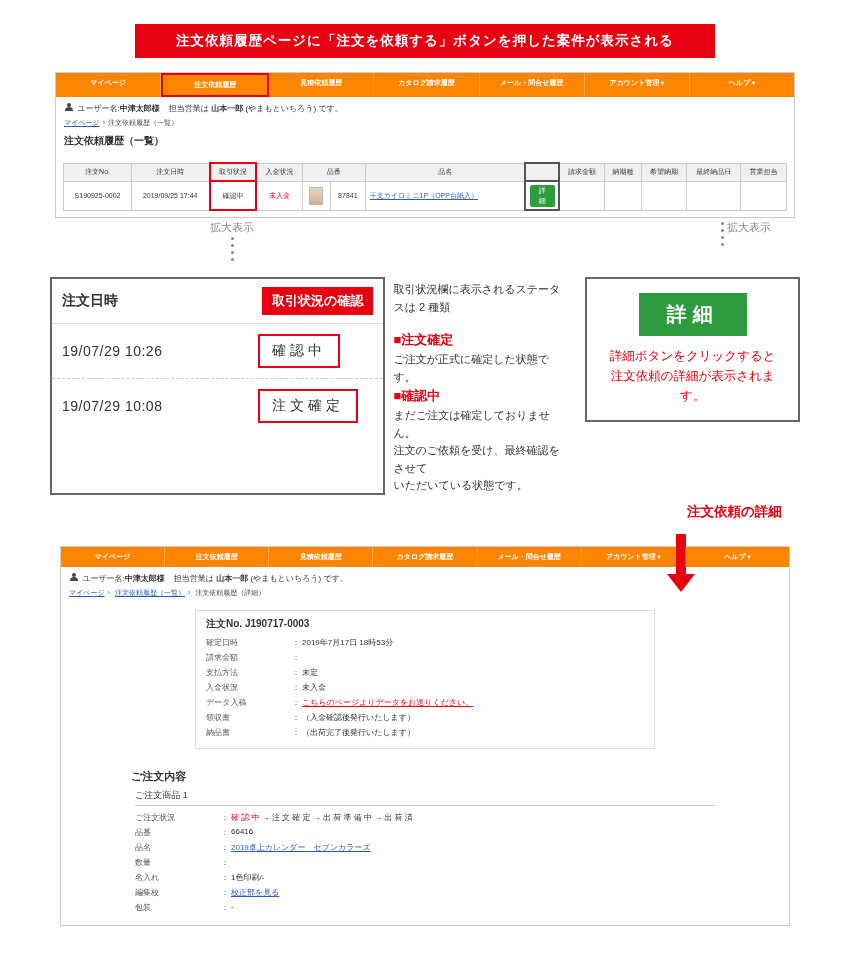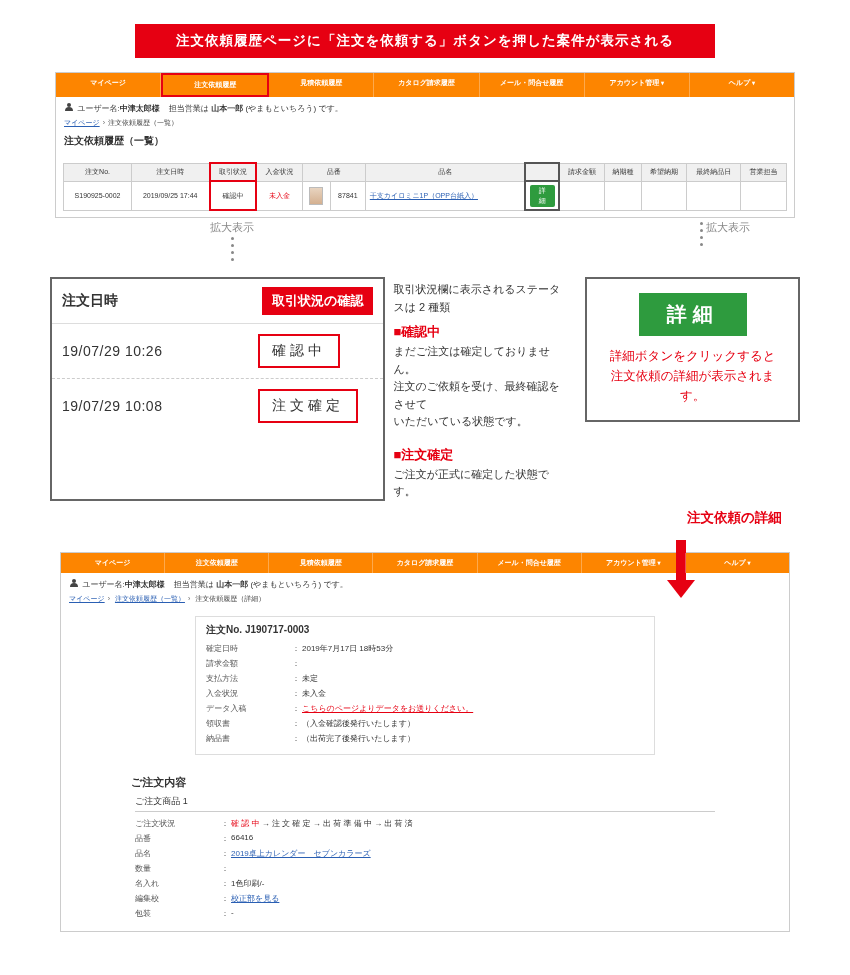--- a/index.html
+++ b/index.html
@@ -59,21 +59,21 @@
   .kv .c { width:10px; color:#555; }
   .kv .v { flex:1; color:#333; }
   .bold { font-weight:normal; }
   .doc-icon { display:inline-block; width:11px; height:14px; border:1px solid #2e9b3e; border-radius:2px; position:relative; vertical-align:-3px; margin-left:6px; }
   .doc-icon::after { content:""; position:absolute; bottom:-3px; left:-2px; right:-2px; background:#2e9b3e; color:#fff; font-size:5px; text-align:center; height:7px; line-height:7px; }
   .sec-title { font-size:11px; font-weight:bold; padding:12px 0 2px 70px; }
   .sub-section { width:580px; margin:0 auto 10px; font-size:8px; }
   .sub-head { border-bottom:1px solid #ccc; padding:3px 0; font-size:9px; }
   .dropdown-caret::after { content:" ▾"; font-size:6px; }
 
-  .zoom-wrap { display:flex; justify-content:space-between; margin:2px 100px 0 210px; }
+  .zoom-wrap { display:flex; justify-content:space-between; margin:2px 79px 0 210px; }
   .hi-border { outline:2px solid #555; outline-offset:-1px; }
   .person-icon { display:inline-block; width:9px; height:9px; vertical-align:-1px; margin-right:2px; }
   .person-icon::before { content:""; display:block; width:4px; height:4px; background:#444; border-radius:50%; margin:0 auto; }
   .person-icon::after { content:""; display:block; width:8px; height:4px; background:#444; border-radius:4px 4px 0 0; margin:0 auto; }
   .note-side { padding-left:8px; }
 </style>
 </head>
 <body>
 
 <div class="banner">注文依頼履歴ページに「注文を依頼する」ボタンを押した案件が表示される</div>
@@ -167,29 +167,29 @@
         <div class="time">19/07/29 10:26</div>
         <div class="pill">確認中</div>
       </div>
       <div class="row">
         <div class="time">19/07/29 10:08</div>
         <div class="pill">注文確定</div>
       </div>
     </div>
     <div class="note-side">
       <div class="status-note" style="margin:4px 0 6px">取引状況欄に表示されるステータスは 2 種類</div>
+      <div class="status-note" style="margin-top:14px">
+        <div class="h">■注文確定</div>
+        <div>ご注文が正式に確定した状態です。</div>
+      </div>
       <div class="status-note">
         <div class="h">■確認中</div>
         <div style="white-space:pre-line">まだご注文は確定しておりません。
 注文のご依頼を受け、最終確認をさせて
 いただいている状態です。</div>
-      </div>
-      <div class="status-note" style="margin-top:14px">
-        <div class="h">■注文確定</div>
-        <div>ご注文が正式に確定した状態です。</div>
       </div>
     </div>
   </div>
   <div class="detail-box">
     <span class="big">詳細</span>
     <div class="txt" style="white-space:pre-line">詳細ボタンをクリックすると
 注文依頼の詳細が表示されます。</div>
   </div>
 </div>
 

